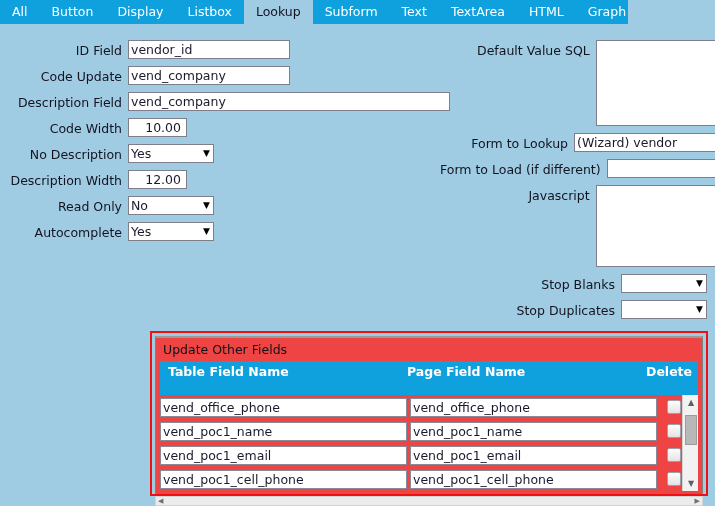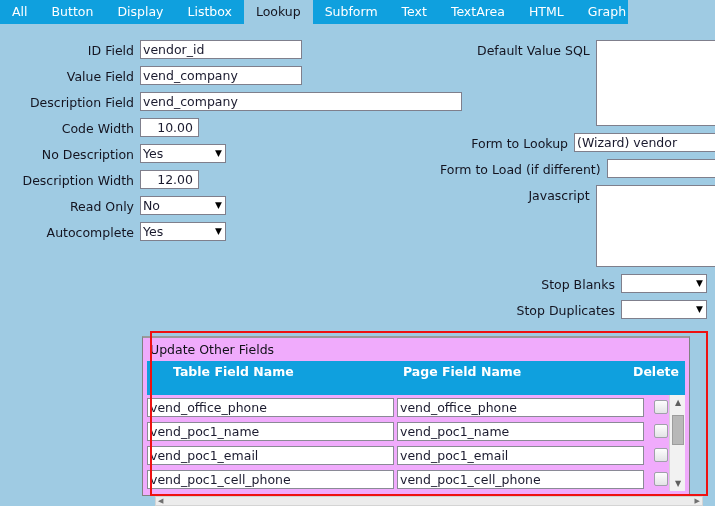--- a/index.html
+++ b/index.html
@@ -46,21 +46,21 @@
   #tabbar-underline {
     position: absolute;
     left: 0; top: 24px;
     width: 715px; height: 6px;
     background: #9fcbe3;
   }
 
   
   #form-left {
     position: absolute;
-    left: 12px; top: 40px;
+    left: 0; top: 40px;
     width: 460px;
   }
   #form-right {
     position: absolute;
     left: 440px; top: 40px;
     width: 290px;
   }
   .frow {
     display: flex;
     align-items: flex-start;
@@ -134,23 +134,23 @@
     width: 558px; height: 165px;
     border: 2px solid #ee1111;
     box-sizing: border-box;
     pointer-events: none;
     z-index: 20;
   }
 
   
   #uof {
     position: absolute;
-    left: 142px; top: 336px;
+    left: 155px; top: 336px;
     width: 548px; height: 160px;
-    background: #f0abfc;
+    background: #ef4444;
     border: 1px solid #808080;
     border-top: 2px solid #9a9a9a;
     box-sizing: border-box;
     overflow: hidden;
   }
   #uof-title {
     font-size: 12.5px;
     color: #111118;
     padding: 4px 0 4px 7px;
   }
@@ -159,21 +159,21 @@
     height: 34px;
     margin: 0 4px;
     display: flex;
     align-items: flex-start;
     color: #ffffff;
     font-weight: bold;
     font-size: 12.5px;
     padding-top: 3px;
     box-sizing: border-box;
   }
-  .hcol-table { width: 246px; padding-left: 8px; margin-left: 18px; }
+  .hcol-table { width: 246px; padding-left: 8px; }
   .hcol-page  { width: 246px; }
   .hcol-del   { width: 46px; text-align: center; padding-right: 6px; }
 
   #uof-body {
     position: relative;
     margin: 0 4px;
     height: 96px;
     overflow: hidden;
   }
   .trow {
@@ -292,21 +292,21 @@
 <div id="tabbar-underline"></div>
 
 <div id="form-left">
 
   <div class="frow">
     <div class="flabel">ID Field</div>
     <input class="ftext w160" type="text" value="vendor_id" style="">
   </div>
 
   <div class="frow">
-    <div class="flabel">Value Field</div>
+    <div class="flabel">Code Update</div>
     <input class="ftext w160" type="text" value="vend_company" style="">
   </div>
 
   <div class="frow">
     <div class="flabel">Description Field</div>
     <input class="ftext w320" type="text" value="vend_company" style="">
   </div>
 
   <div class="frow">
     <div class="flabel">Code Width</div>

